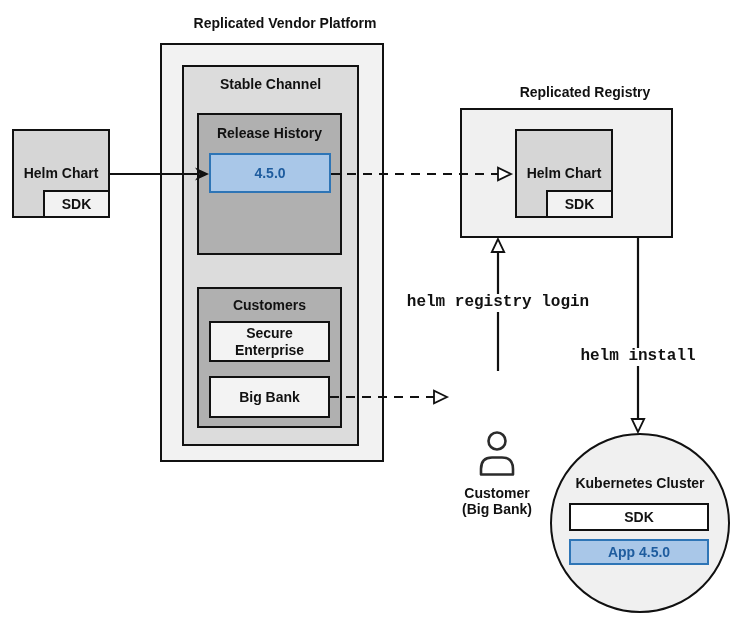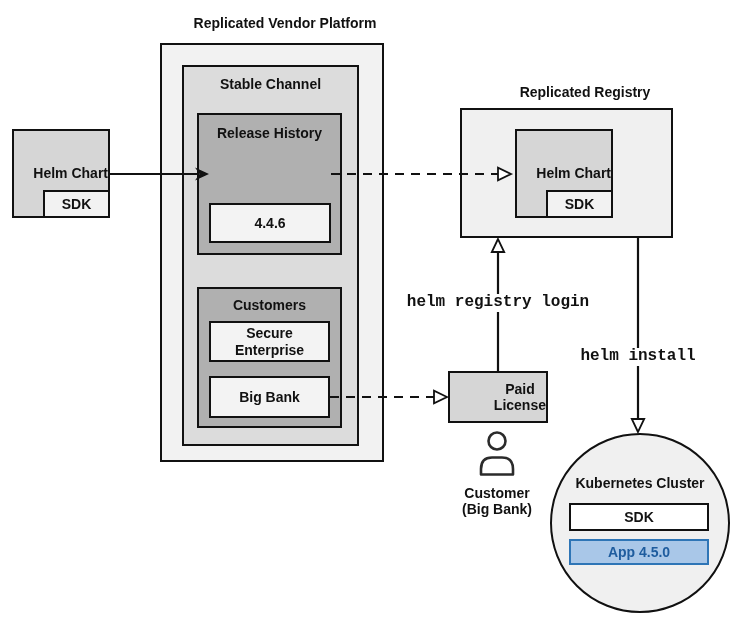--- a/index.html
+++ b/index.html
@@ -18,21 +18,21 @@
     position:relative;width:747px;height:634px;background:#fff;overflow:hidden;
     font-family:"Liberation Sans", sans-serif;color:var(--ink);border-radius:30px;
   }
   .box{position:absolute;box-sizing:border-box;border:2px solid var(--ink);}
   .lbl{font-weight:bold;font-size:14px;line-height:1.15;text-align:center;}
   .pre{white-space:pre-line;}
   .title{position:absolute;font-weight:bold;font-size:14px;text-align:center;}
   .container-label{position:absolute;left:0;right:0;text-align:center;font-weight:bold;font-size:14px;}
   .item{display:flex;align-items:center;justify-content:center;background:var(--item);}
   .hl{background:var(--hl-fill);border:2px solid var(--hl-border);color:var(--hl-text);}
-  .chartbox{display:flex;align-items:center;justify-content:flex-end;background:var(--mid);}
+  .chartbox{display:flex;align-items:center;justify-content:center;background:var(--mid);}
   .sdk-sub{position:absolute;right:-2px;bottom:-2px;width:67px;height:28px;
     background:var(--light);border:2px solid var(--ink);box-sizing:border-box;
     display:flex;align-items:center;justify-content:center;}
   .mono-cmd{position:absolute;font-family:"Liberation Mono","DejaVu Sans Mono",monospace;
     font-weight:bold;font-size:16px;text-align:center;background:#fff;z-index:12;line-height:1.1;}
   .overlay{position:absolute;left:0;top:0;width:747px;height:634px;z-index:10;pointer-events:none;}
   .caption{position:absolute;font-weight:bold;font-size:14px;text-align:center;line-height:1.15;}
   .circle{border-radius:50%;background:var(--lighter);}
 </style>
 </head>
@@ -45,22 +45,22 @@
   <div class="box" style="left:160px;top:43px;width:224px;height:419px;background:var(--light);"></div>
 
   <div class="box" style="left:182px;top:65px;width:177px;height:381px;background:#dcdcdc;">
     <div class="container-label" style="top:9px;">Stable Channel</div>
   </div>
 
   <div class="box" style="left:197px;top:113px;width:145px;height:142px;background:var(--dark);">
     <div class="container-label" style="top:10px;">Release History</div>
   </div>
 
+  <div class="box item hl lbl" style="left:209px;top:153px;width:122px;height:40px;">4.5.0</div>
 
-  <div class="box item lbl" style="left:209px;top:203px;width:122px;height:40px;">4.4.6</div>
 
   <div class="box" style="left:197px;top:287px;width:145px;height:141px;background:var(--dark);">
     <div class="container-label" style="top:8px;">Customers</div>
   </div>
 
   <div class="box item lbl pre" style="left:209px;top:321px;width:121px;height:41px;">Secure
 Enterprise</div>
 
   <div class="box item lbl" style="left:209px;top:376px;width:121px;height:42px;">Big Bank</div>
 
@@ -75,22 +75,20 @@
 
   <div class="box" style="left:460px;top:108px;width:213px;height:130px;background:var(--lighter);"></div>
 
   <div class="box chartbox" style="left:515px;top:129px;width:98px;height:89px;">
     <span class="lbl">Helm Chart</span>
     <div class="sdk-sub">
       <span class="lbl">SDK</span>
     </div>
   </div>
 
-  <div class="box chartbox lbl pre" style="left:448px;top:371px;width:100px;height:52px;">Paid
-License</div>
 
   <div class="caption pre" style="left:437px;top:485px;width:120px;">Customer
 (Big Bank)</div>
 
   <div class="box circle" style="left:550px;top:433px;width:180px;height:180px;">
     <div class="container-label" style="top:40px;">Kubernetes Cluster</div>
     <div class="box item lbl" style="left:17px;top:68px;width:140px;height:28px;background:#fff;">SDK</div>
     <div class="box item hl lbl" style="left:17px;top:104px;width:140px;height:26px;">App 4.5.0</div>
   </div>
 

